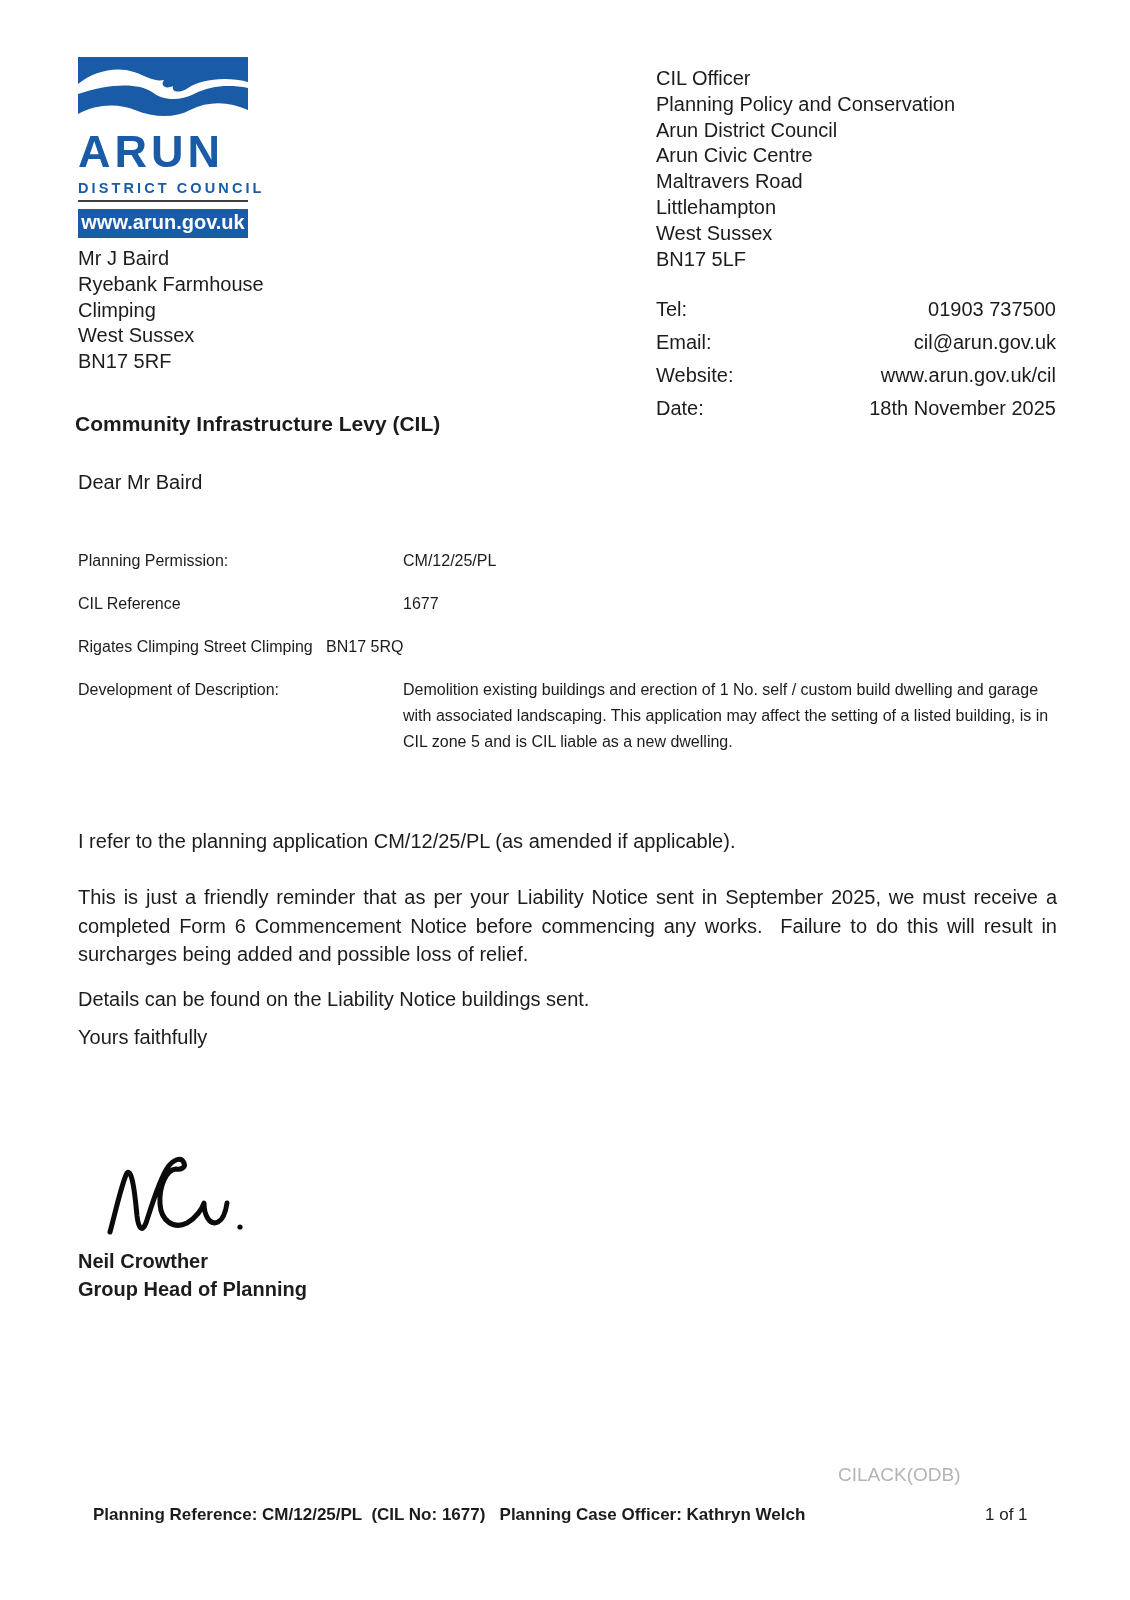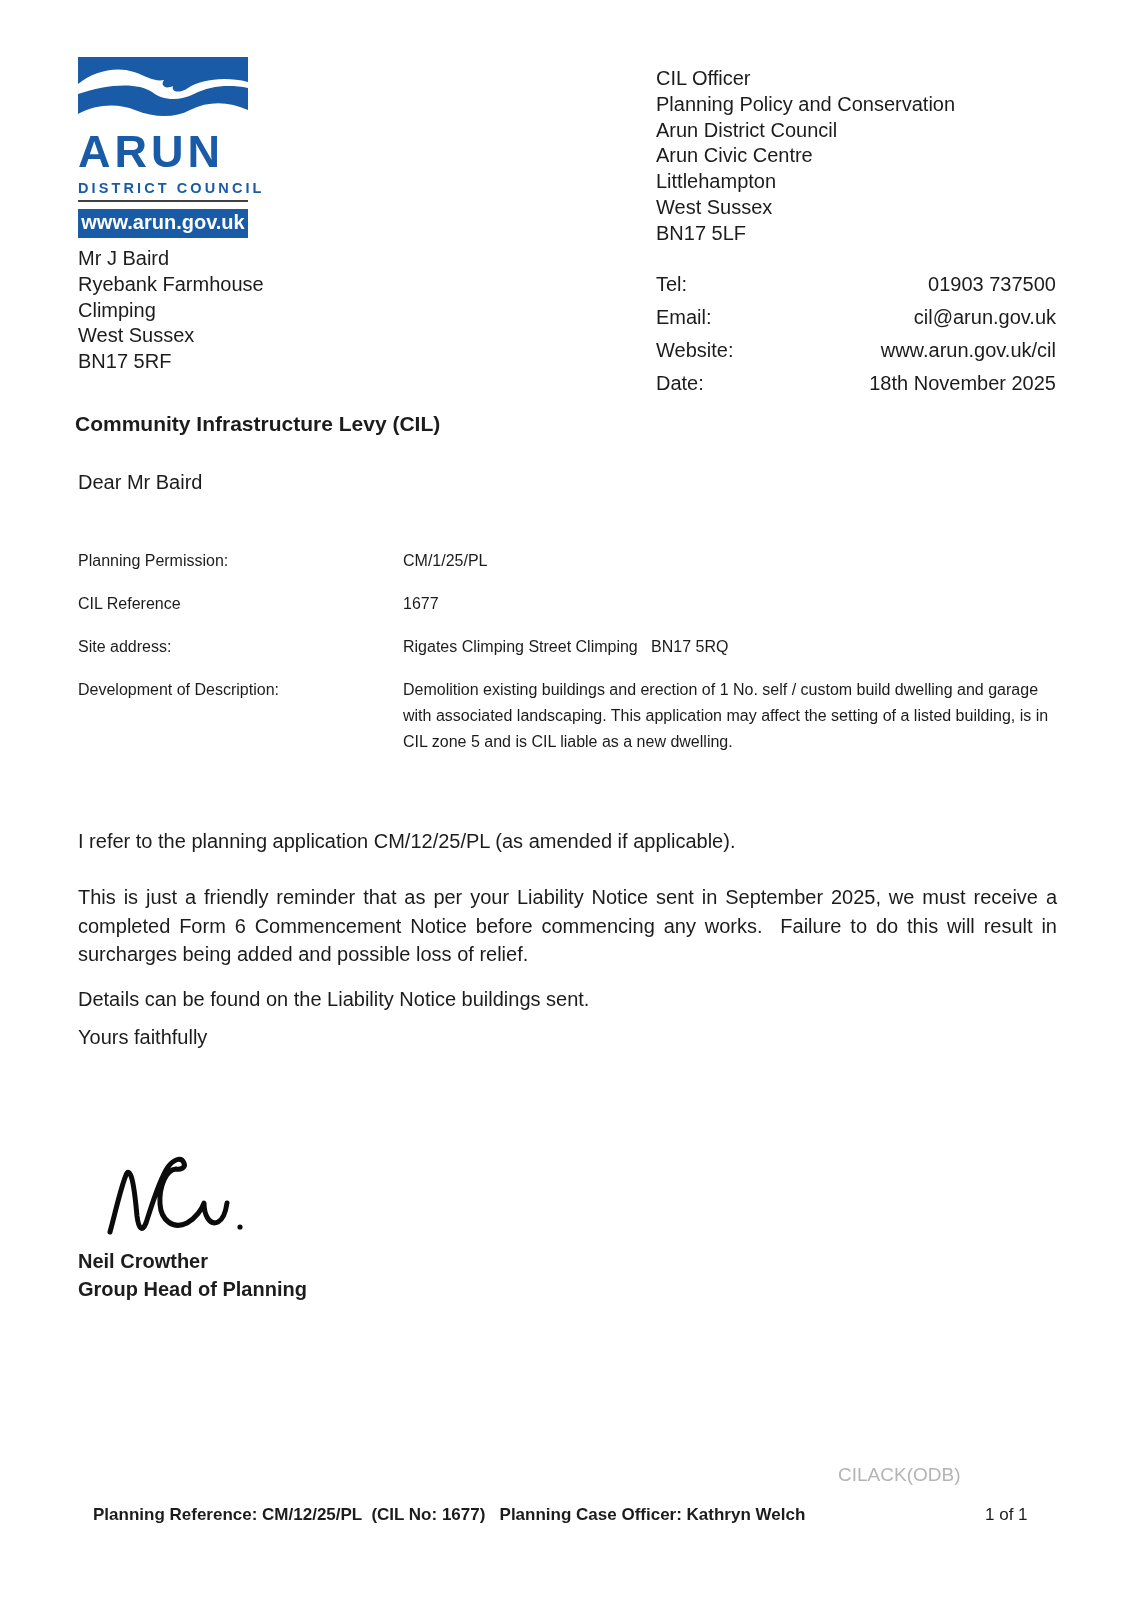--- a/index.html
+++ b/index.html
@@ -111,20 +111,21 @@
     <div class="logo-org">ARUN</div>
     <div class="logo-suborg">DISTRICT COUNCIL</div>
     <div class="logo-webbar">www.arun.gov.uk</div>
   </div>
 
   <div class="abs sender">
     <div class="sender-line">CIL Officer</div>
     <div class="sender-line">Planning Policy and Conservation</div>
     <div class="sender-line">Arun District Council</div>
     <div class="sender-line">Arun Civic Centre</div>
+    <div class="sender-line">Maltravers Road</div>
     <div class="sender-line">Littlehampton</div>
     <div class="sender-line">West Sussex</div>
     <div class="sender-line">BN17 5LF</div>
 
     <div class="contact-rows">
       <div class="contact-row">
         <span class="contact-label">Tel:</span>
         <span class="contact-value">01903 737500</span>
       </div>
       <div class="contact-row">
@@ -150,28 +151,27 @@
     <div class="recipient-line">BN17 5RF</div>
   </div>
 
   <div class="abs heading">Community Infrastructure Levy (CIL)</div>
 
   <div class="abs salutation">Dear Mr Baird</div>
 
   <div class="abs details">
     <div class="detail-row">
       <div class="detail-label">Planning Permission:</div>
-      <div class="detail-value">CM/1/25/PL</div>
+      <div class="detail-value">CM/12/25/PL</div>
     </div>
     <div class="detail-row">
       <div class="detail-label">CIL Reference</div>
       <div class="detail-value">1677</div>
     </div>
     <div class="detail-row">
-      <div class="detail-label">Site address:</div>
       <div class="detail-value">Rigates Climping Street Climping   BN17 5RQ</div>
     </div>
     <div class="detail-row">
       <div class="detail-label">Development of Description:</div>
       <div class="detail-value">Demolition existing buildings and erection of 1 No. self / custom build dwelling and garage with associated landscaping. This application may affect the setting of a listed building, is in CIL zone 5 and is CIL liable as a new dwelling.</div>
     </div>
   </div>
 
   <div class="abs para para-1">I refer to the planning application CM/12/25/PL (as amended if applicable).</div>
   <div class="abs para para-2">This is just a friendly reminder that as per your Liability Notice sent in September 2025, we must receive a completed Form 6 Commencement Notice before commencing any works.  Failure to do this will result in surcharges being added and possible loss of relief.</div>

